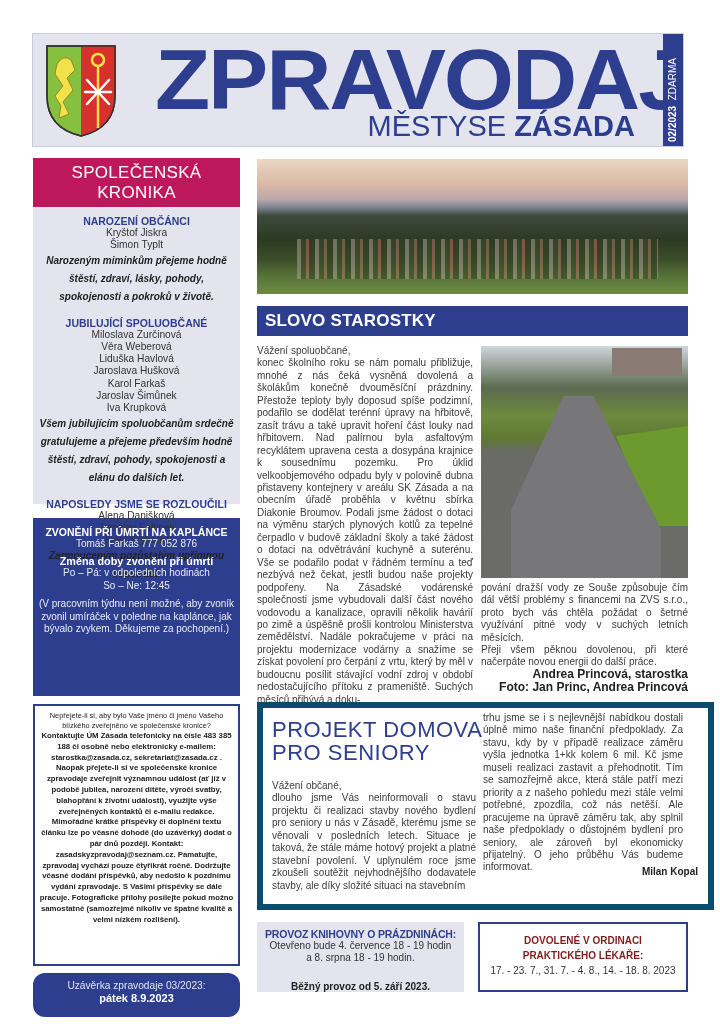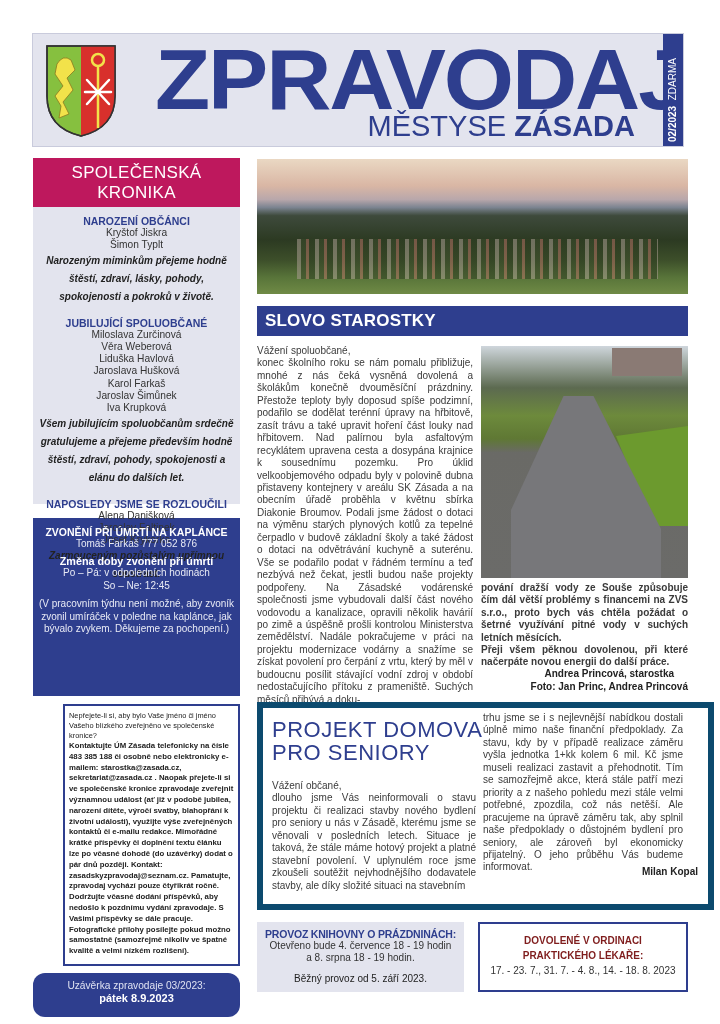--- a/index.html
+++ b/index.html
@@ -26,53 +26,53 @@
   .sec-title.gap { margin-top: 11px; }
   .name { font-size: 10.2px; line-height: 12.3px; color: #333; }
   .wish { font-size: 10px; font-style: italic; font-weight: 700; line-height: 18px; color: #222; }
 
   .zvoneni { margin-top: 14px; background: #2e3e8e; color: #e8eaf5; text-align: center; padding: 8px 4px 8px; height: 178px; }
   .zvoneni .h { font-weight: 700; font-size: 10.5px; color: #fff; }
   .zvoneni .t { font-size: 10px; line-height: 12.4px; }
   .zvoneni .h2 { font-weight: 700; font-size: 10.8px; color: #fff; margin-top: 5px; }
   .zvoneni .note { margin-top: 6px; }
 
-  .info-box { margin-top: 8px; border: 2px solid #2e3e8e; height: 262px; padding: 5px 4px; margin-left: 30px; }
+  .info-box { margin-top: 8px; border: 2px solid #2e3e8e; height: 262px; text-align: center; padding: 5px 4px; }
   .info-box .small { font-size: 7.4px; line-height: 10px; color: #222; }
   .info-box .b { font-size: 7.8px; line-height: 10.8px; font-weight: 700; color: #222; }
 
   .deadline { margin-top: 7px; background: #2e3e8e; color: #dfe2f2; text-align: center; padding: 7px 0 6px; height: 44px; border-radius: 12px; }
   .deadline .t { font-size: 10.2px; }
   .deadline .d { font-size: 11px; font-weight: 700; color: #fff; margin-top: 1px; }
 
   
   .photo-town { position: absolute; left: 257px; top: 159px; width: 431px; height: 135px; overflow: hidden;
     background: linear-gradient(180deg, #ead8c3 0%, #d9b6a4 20%, #b8a7ab 30%, #7a8390 36%, #3e4a3c 42%, #2c3a22 60%, #3d4f2a 75%, #59753a 88%, #6f8a45 100%); }
   .photo-town .houses { position: absolute; left: 40px; right: 30px; top: 80px; height: 40px; background: repeating-linear-gradient(90deg, #a89c90 0 4px, #3a4a2a 4px 9px, #b07062 9px 12px, #2f3f22 12px 18px); opacity: 0.55; }
   .section-bar { position: absolute; left: 257px; top: 306px; width: 431px; height: 30px; background: #2e3e8e; color: #fff; font-weight: 700; font-size: 17px; padding: 5px 8px; letter-spacing: 0.2px; }
 
   .article { position: absolute; left: 257px; top: 345px; width: 216px; font-size: 10px; line-height: 12.45px; color: #3a3a3a; text-align: justify; }
   .photo-path { position: absolute; left: 481px; top: 346px; width: 207px; height: 232px; overflow: hidden;
     background: linear-gradient(180deg, #cfd6dc 0%, #5c6a50 18%, #6d8a3c 30%, #5f7834 40%, #6a6a66 46%, #6b6b69 100%); }
   .photo-path .road { position: absolute; left: 30px; top: 50px; width: 150px; height: 190px; background: #77777a; clip-path: polygon(35% 0, 55% 0, 100% 70%, 100% 100%, 0 100%, 0 60%); }
   .photo-path .grass { position: absolute; right: 0; top: 80px; width: 90px; height: 100px; background: #6c9a2e; clip-path: polygon(20% 10%, 100% 0, 100% 100%, 60% 100%); }
   .photo-path .house { position: absolute; right: 6px; top: 2px; width: 70px; height: 28px; background: #8a7a74; }
-  .article-cont { position: absolute; left: 481px; top: 582px; width: 207px; font-size: 10px; line-height: 12.4px; color: #3a3a3a; text-align: justify; font-weight: bold; }
-  .sign { position: absolute; right: 32px; top: 668px; text-align: center; font-size: 10px; line-height: 12.5px; font-weight: 700; color: #222; }
+  .article-cont { position: absolute; left: 481px; top: 582px; width: 207px; font-size: 10px; line-height: 12.4px; color: #3a3a3a; text-align: justify; }
+  .sign { position: absolute; right: 32px; top: 668px; text-align: right; font-size: 12px; line-height: 12.5px; font-weight: 700; color: #222; }
 
   .senior-box { position: absolute; left: 257px; top: 702px; width: 457px; height: 208px; border: 6px solid #0c4a6e; }
   .senior-title { position: absolute; left: 9px; top: 10px; font-size: 22px; line-height: 23px; color: #2e3e8e; letter-spacing: 0.5px; font-weight: 400; }
   .senior-text1 { position: absolute; left: 9px; top: 72px; width: 204px; font-size: 10px; line-height: 12.45px; color: #3a3a3a; text-align: justify; }
   .senior-text2 { position: absolute; left: 220px; top: 4px; width: 200px; font-size: 10px; line-height: 12.45px; color: #3a3a3a; text-align: justify; }
   .senior-sign { position: absolute; right: 10px; top: 158px; font-weight: 700; font-size: 10px; color: #222; }
 
   .knihovna { position: absolute; left: 257px; top: 922px; width: 207px; height: 70px; background: #e3e4ee; text-align: center; padding: 6px 2px; }
   .knihovna .h { color: #2e3e8e; font-weight: 700; font-size: 10.5px; letter-spacing: -0.2px; }
   .knihovna .t { font-size: 10px; line-height: 12.4px; color: #333; }
-  .knihovna .b { font-size: 10px; font-weight: 400; color: #222; margin-top: 8px; }
+  .knihovna .b { font-size: 10px; font-weight: 700; color: #222; margin-top: 16px; }
 
   .lekar { position: absolute; left: 478px; top: 922px; width: 210px; height: 70px; border: 2px solid #2e3e8e; text-align: center; padding: 9px 2px; }
   .lekar .h { color: #7f1d1d; font-weight: 700; font-size: 10px; line-height: 15px; }
   .lekar .t { font-size: 10px; color: #333; margin-top: 2px; }
 </style>
 </head>
 <body>
 
 <header class="masthead">
   <svg class="crest" viewBox="0 0 72 94">

